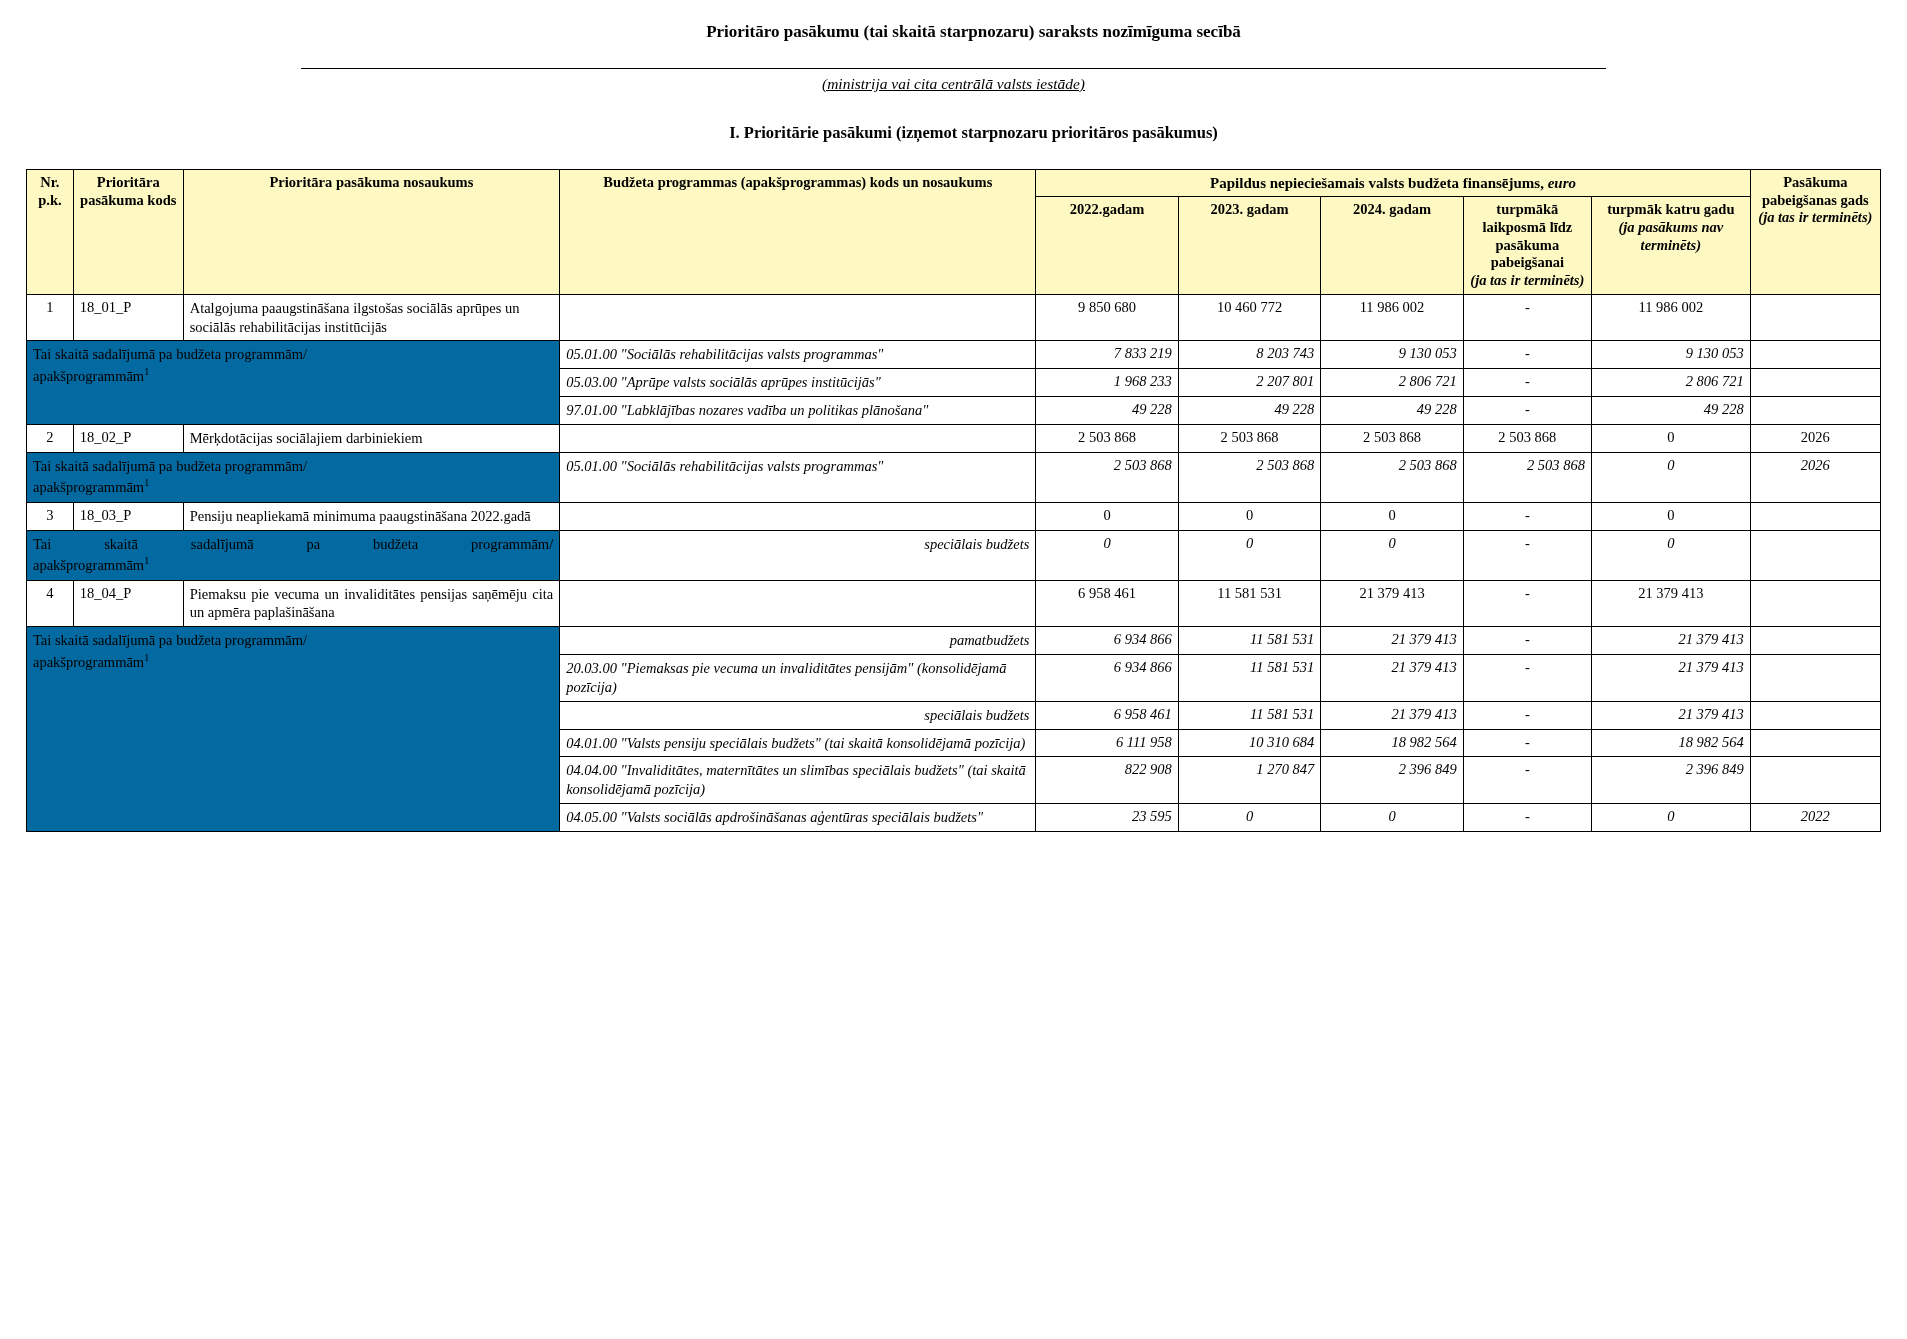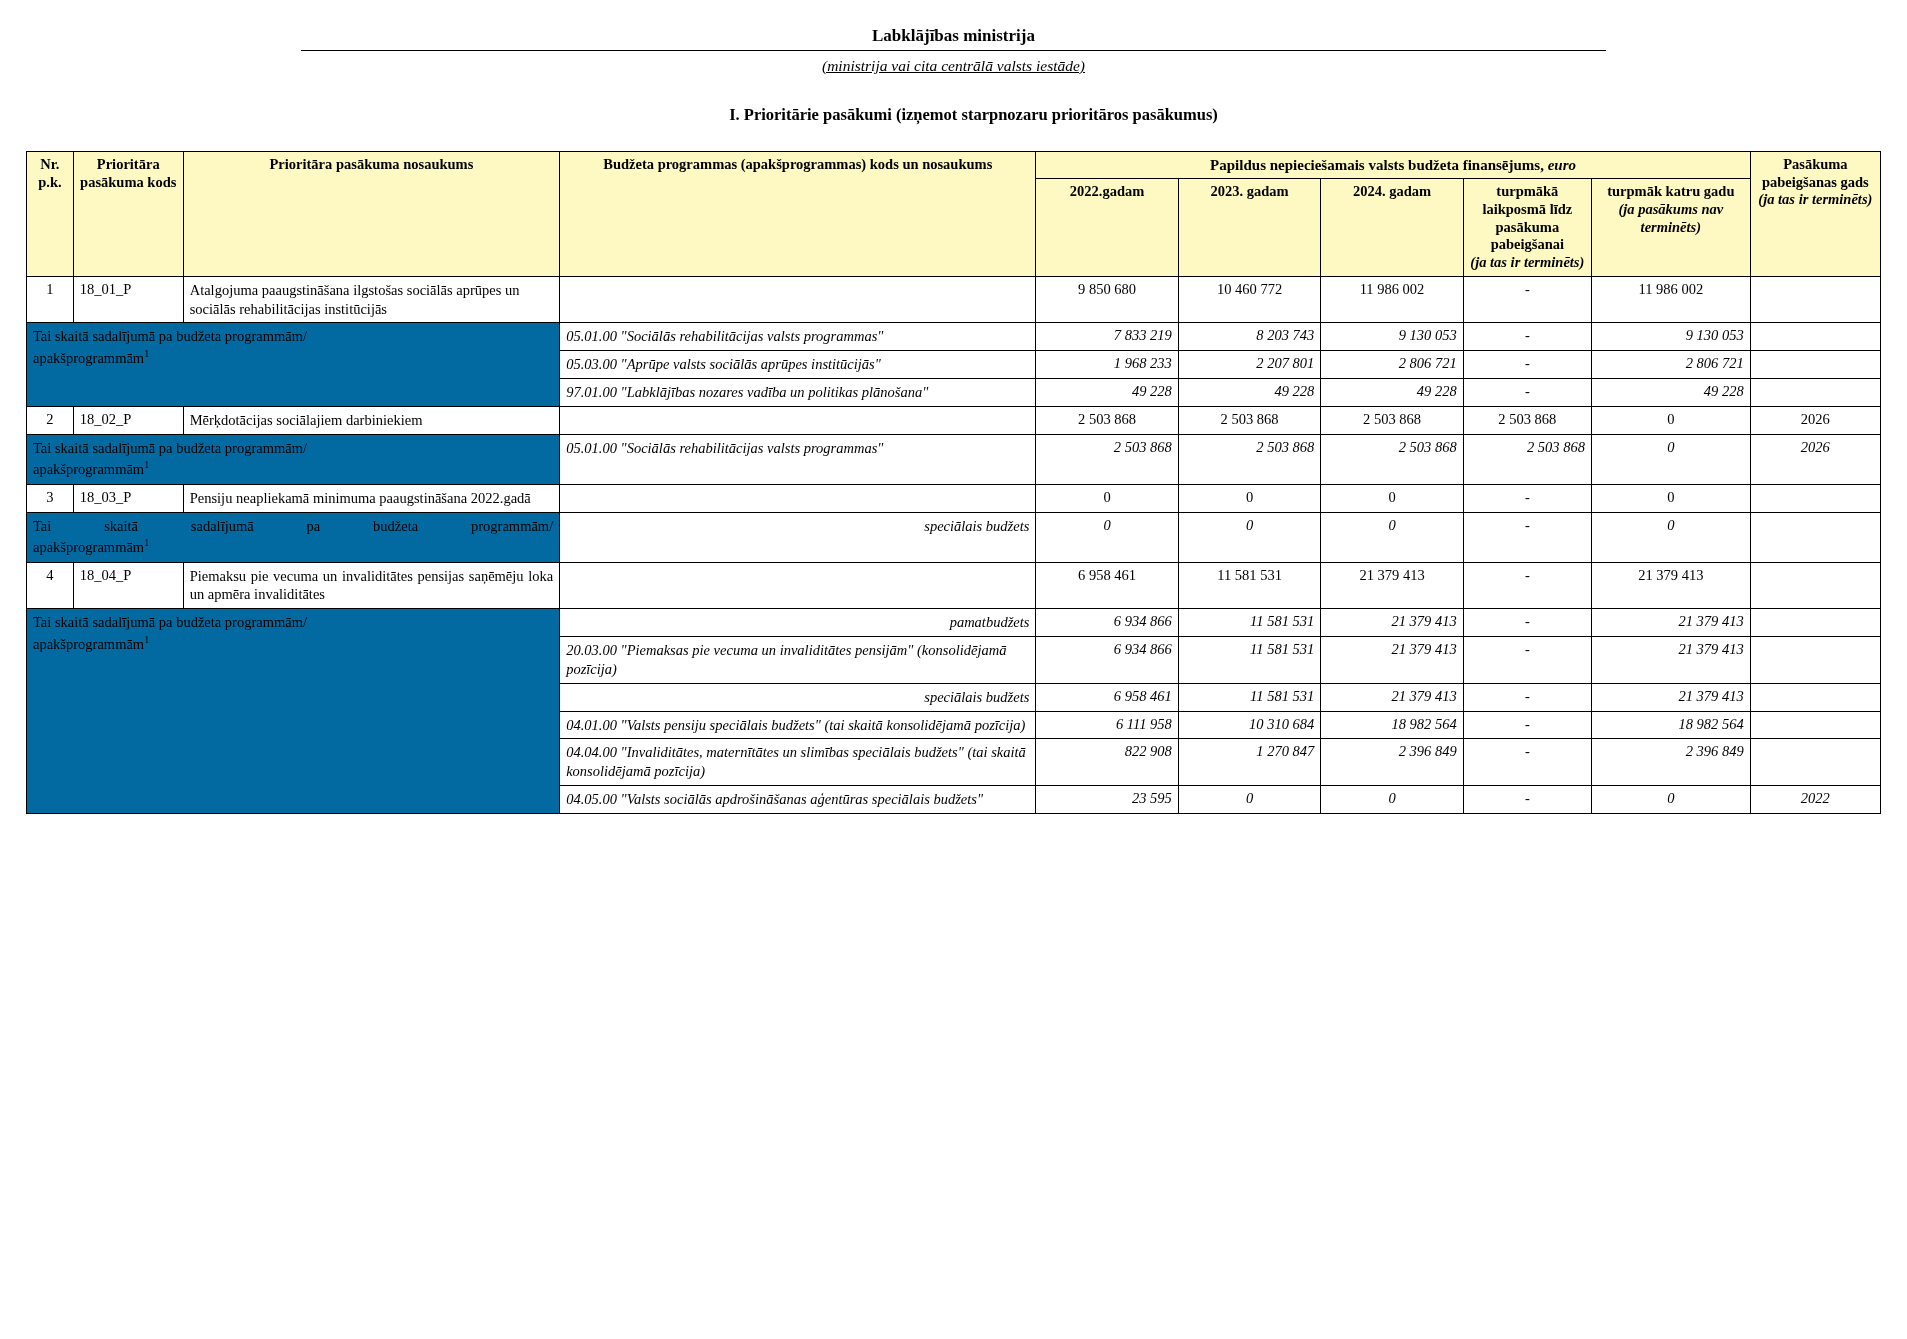--- a/index.html
+++ b/index.html
@@ -117,23 +117,23 @@
     text-align: justify;
     text-align-last: justify;
   }
   sup { font-size: 10px; vertical-align: super; }
 </style>
 </head>
 <body>
 
 <div class="page">
 
+  <div class="doc-title">Prioritāro pasākumu (tai skaitā starpnozaru) saraksts nozīmīguma secībā</div>
 
   <div class="ministry-block">
-    <div class="ministry-name">Labklājības ministrija</div>
     <div class="ministry-rule"></div>
     <div class="ministry-sub">(ministrija vai cita centrālā valsts iestāde)</div>
   </div>
 
   <div class="section-title">I. Prioritārie pasākumi (izņemot starpnozaru prioritāros pasākumus)</div>
 
   <table class="main">
     <colgroup>
       <col class="c-nr">
         <col class="c-kods">
@@ -275,21 +275,21 @@
         <td class="ital-num center">0</td>
         <td class="ital-num center">0</td>
         <td class="ital-num center">-</td>
         <td class="ital-num center">0</td>
         <td class="ital-num center"></td>
       </tr>
 
       <tr>
         <td class="idx">4</td>
         <td class="code">18_04_P</td>
-        <td class="name" style="text-align:justify;">Piemaksu pie vecuma un invaliditātes pensijas saņēmēju loka un apmēra invaliditātes</td>
+        <td class="name" style="text-align:justify;">Piemaksu pie vecuma un invaliditātes pensijas saņēmēju cita un apmēra paplašināšana</td>
         <td class="prog"></td>
         <td class="num">6 958 461</td>
         <td class="num">11 581 531</td>
         <td class="num">21 379 413</td>
         <td class="num center">-</td>
         <td class="num">21 379 413</td>
         <td class="num center"></td>
       </tr>
 
       <tr>

